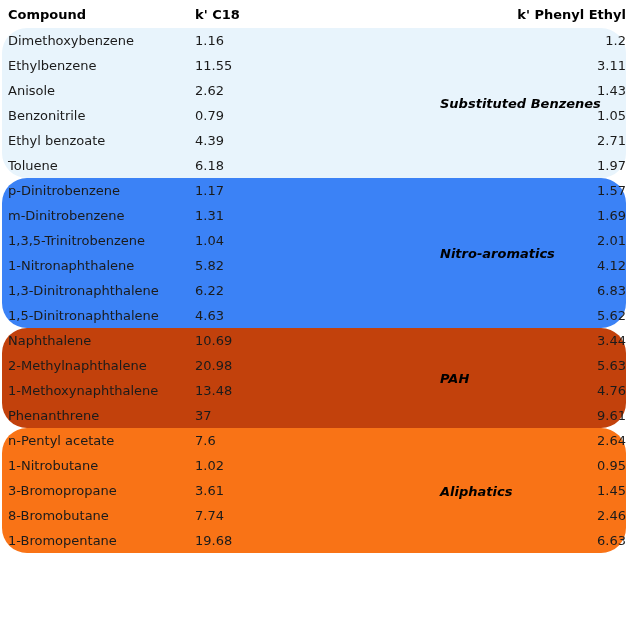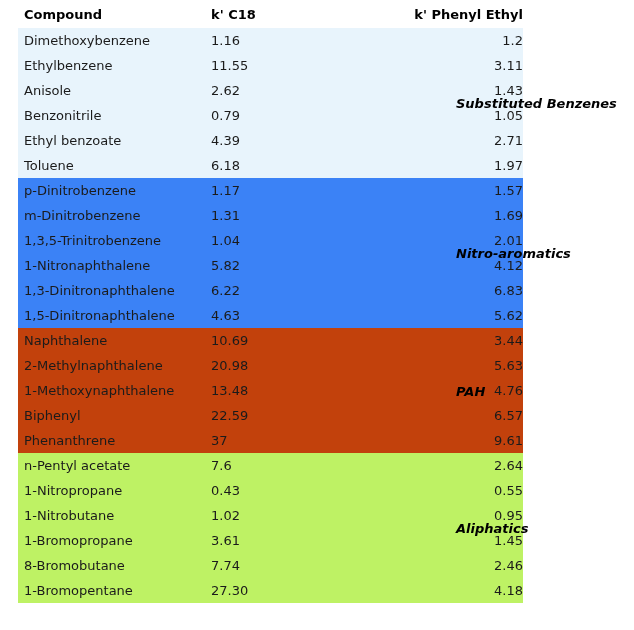--- a/index.html
+++ b/index.html
@@ -7,22 +7,22 @@
     padding: 0;
     background: #ffffff;
     width: 634px;
     height: 630px;
     font-family: "DejaVu Sans", "Liberation Sans", sans-serif;
     font-size: 13px;
     color: #1b1b1b;
     -webkit-font-smoothing: antialiased;
   }
   .table {
-    width: 505px;
-    margin-left: 18px;
+    width: 624px;
+    margin-left: 2px;
   }
   .header-row {
     height: 28px;
     display: flex;
     align-items: center;
     background: #ffffff;
     font-weight: bold;
     color: #000000;
   }
   .cell-compound {
@@ -36,20 +36,21 @@
     width: 95px;
     white-space: nowrap;
   }
   .cell-phenyl {
     flex: 1;
     white-space: nowrap;
     text-align: right;
   }
   .group {
     position: relative;
+    border-radius: 25px;
   }
   .row {
     height: 25px;
     display: flex;
     align-items: center;
   }
   .group-label {
     position: absolute;
     left: 438px;
     top: 50%;
@@ -146,58 +147,48 @@
           <span class="cell-compound">2-Methylnaphthalene</span>
           <span class="cell-c18">20.98</span>
           <span class="cell-phenyl">5.63</span>
         </div>
         <div class="row">
           <span class="cell-compound">1-Methoxynaphthalene</span>
           <span class="cell-c18">13.48</span>
           <span class="cell-phenyl">4.76</span>
         </div>
         <div class="row">
-          <span class="cell-compound">Biphenyl</span>
-          <span class="cell-c18">22.59</span>
-          <span class="cell-phenyl">6.57</span>
-        </div>
-        <div class="row">
           <span class="cell-compound">Phenanthrene</span>
           <span class="cell-c18">37</span>
           <span class="cell-phenyl">9.61</span>
         </div>
         <div class="group-label">PAH</div>
       </div>
-      <div class="group" style="background: #bef264;">
+      <div class="group" style="background: #f97316;">
         <div class="row">
           <span class="cell-compound">n-Pentyl acetate</span>
           <span class="cell-c18">7.6</span>
           <span class="cell-phenyl">2.64</span>
-        </div>
-        <div class="row">
-          <span class="cell-compound">1-Nitropropane</span>
-          <span class="cell-c18">0.43</span>
-          <span class="cell-phenyl">0.55</span>
         </div>
         <div class="row">
           <span class="cell-compound">1-Nitrobutane</span>
           <span class="cell-c18">1.02</span>
           <span class="cell-phenyl">0.95</span>
         </div>
         <div class="row">
-          <span class="cell-compound">1-Bromopropane</span>
+          <span class="cell-compound">3-Bromopropane</span>
           <span class="cell-c18">3.61</span>
           <span class="cell-phenyl">1.45</span>
         </div>
         <div class="row">
           <span class="cell-compound">8-Bromobutane</span>
           <span class="cell-c18">7.74</span>
           <span class="cell-phenyl">2.46</span>
         </div>
         <div class="row">
           <span class="cell-compound">1-Bromopentane</span>
-          <span class="cell-c18">27.30</span>
-          <span class="cell-phenyl">4.18</span>
+          <span class="cell-c18">19.68</span>
+          <span class="cell-phenyl">6.63</span>
         </div>
         <div class="group-label">Aliphatics</div>
       </div>
     </div>
 </div>
 
 </body></html>

